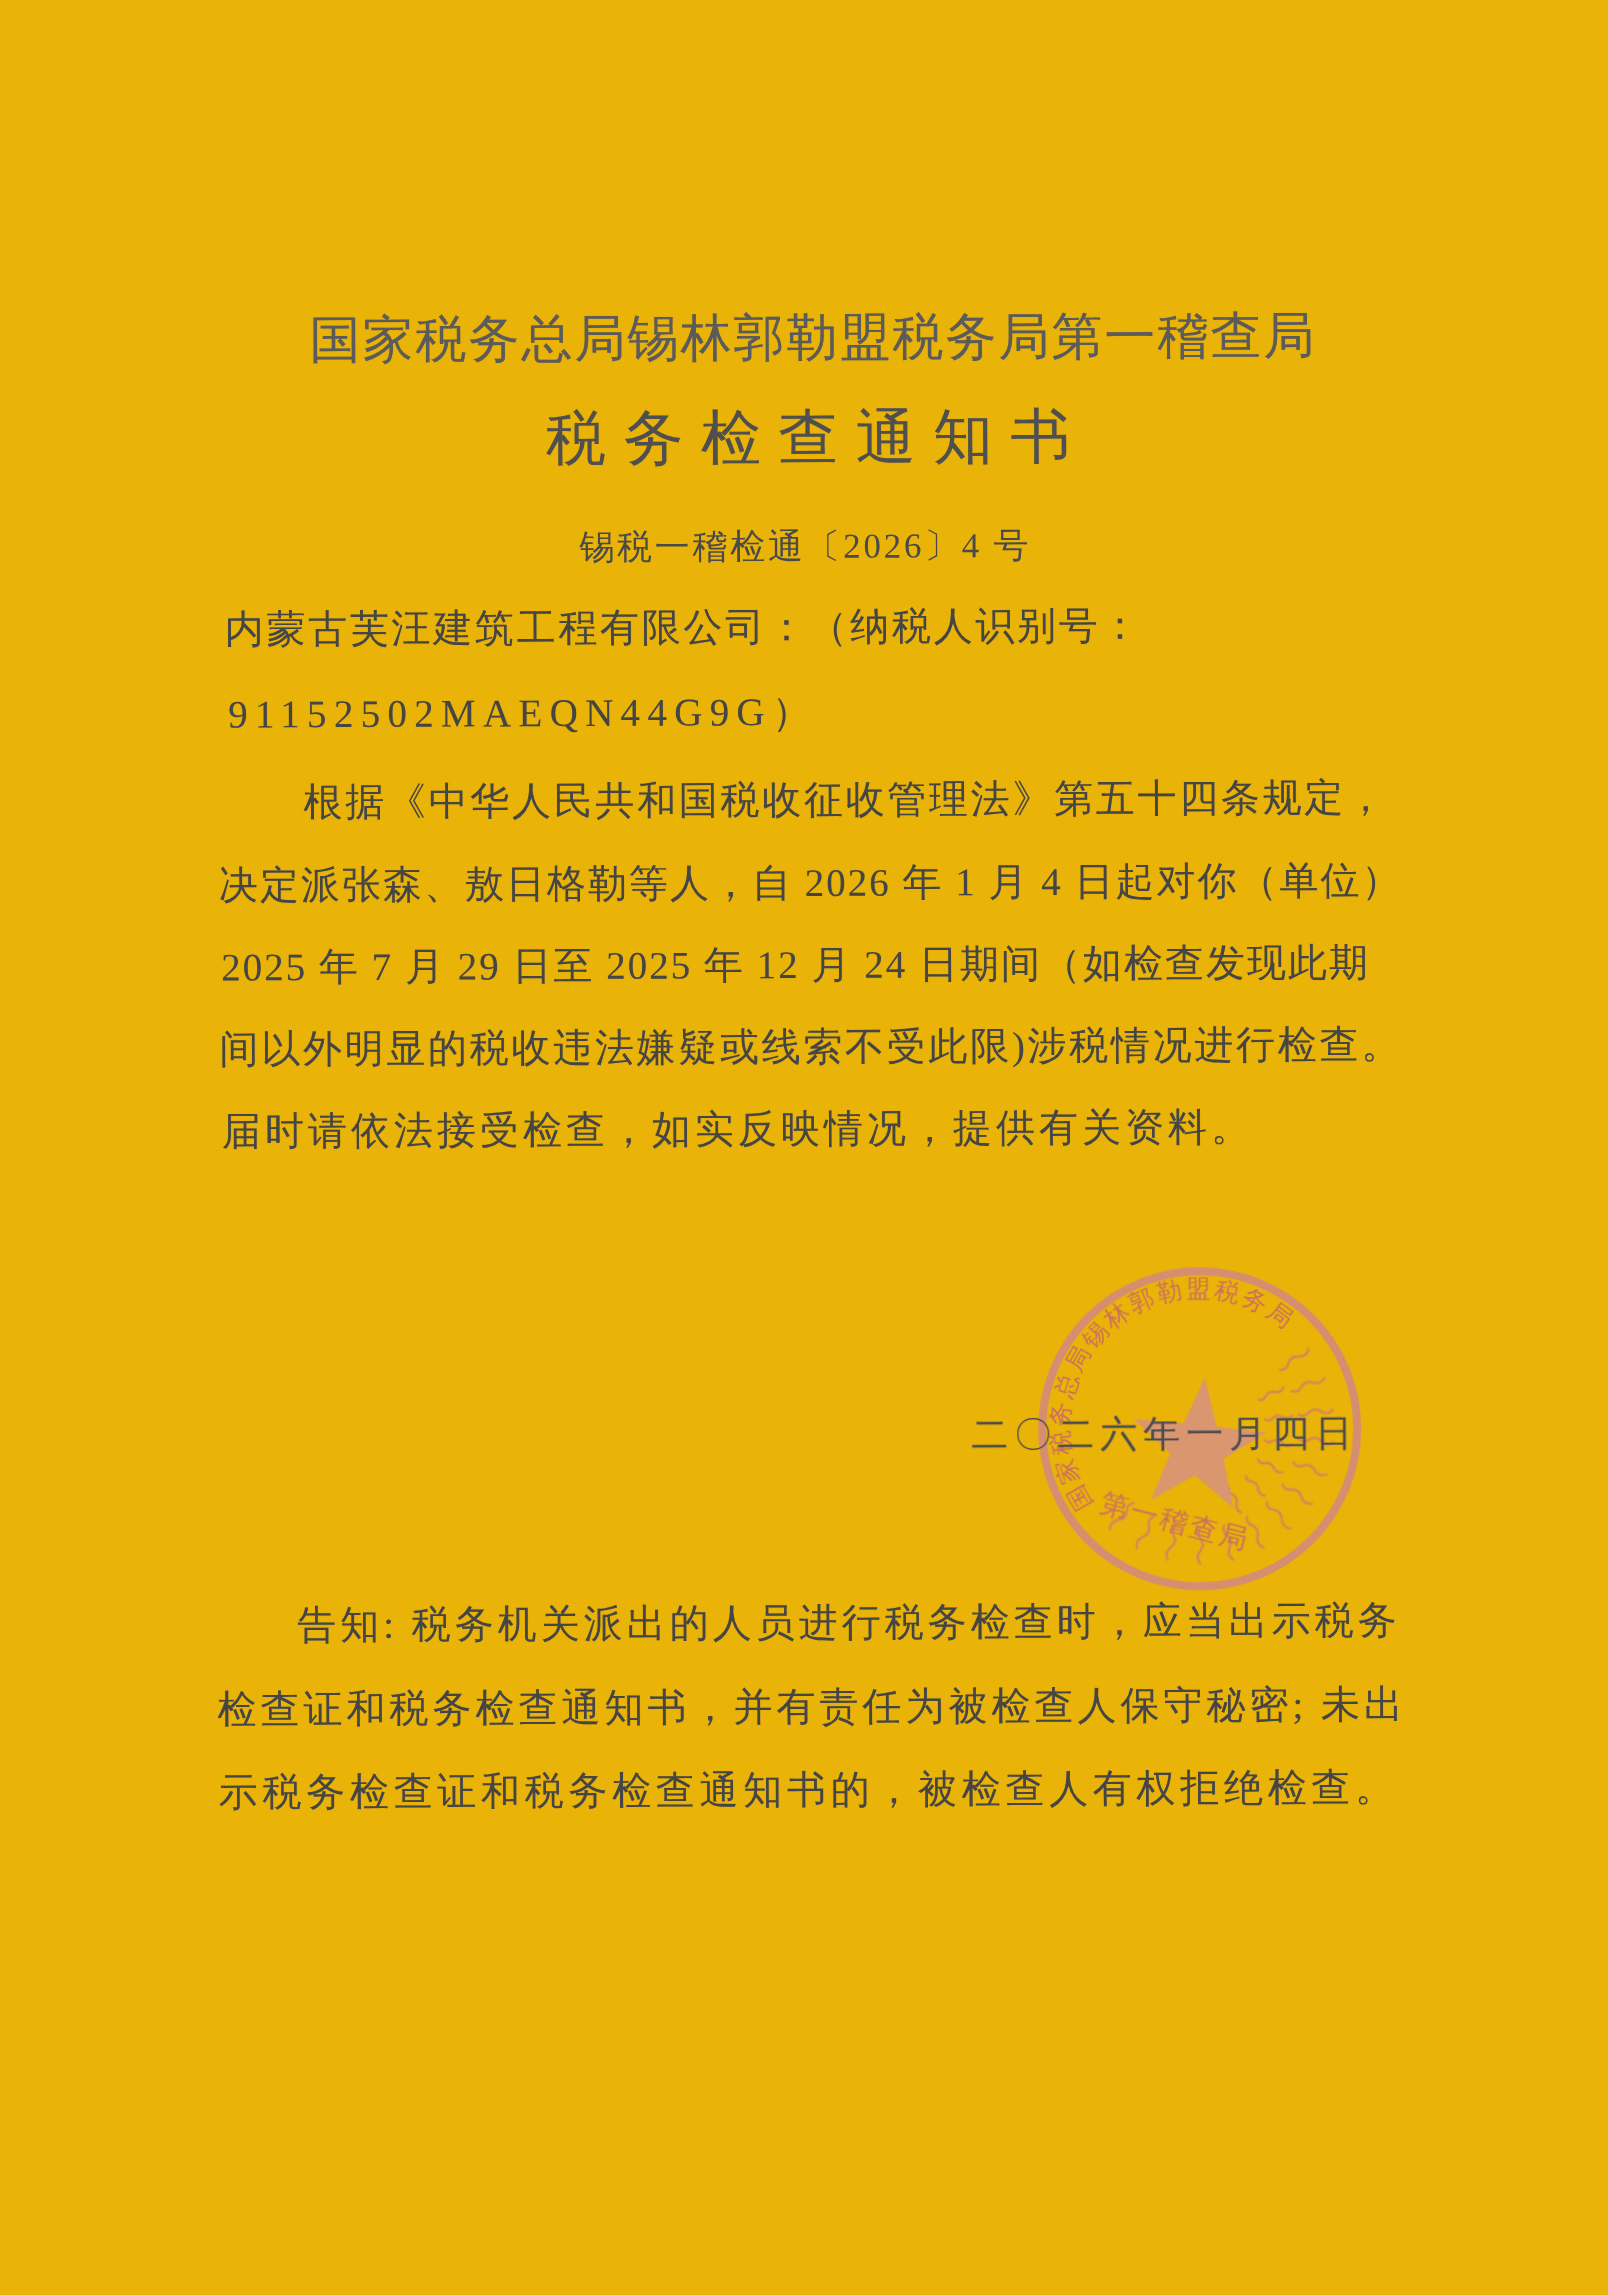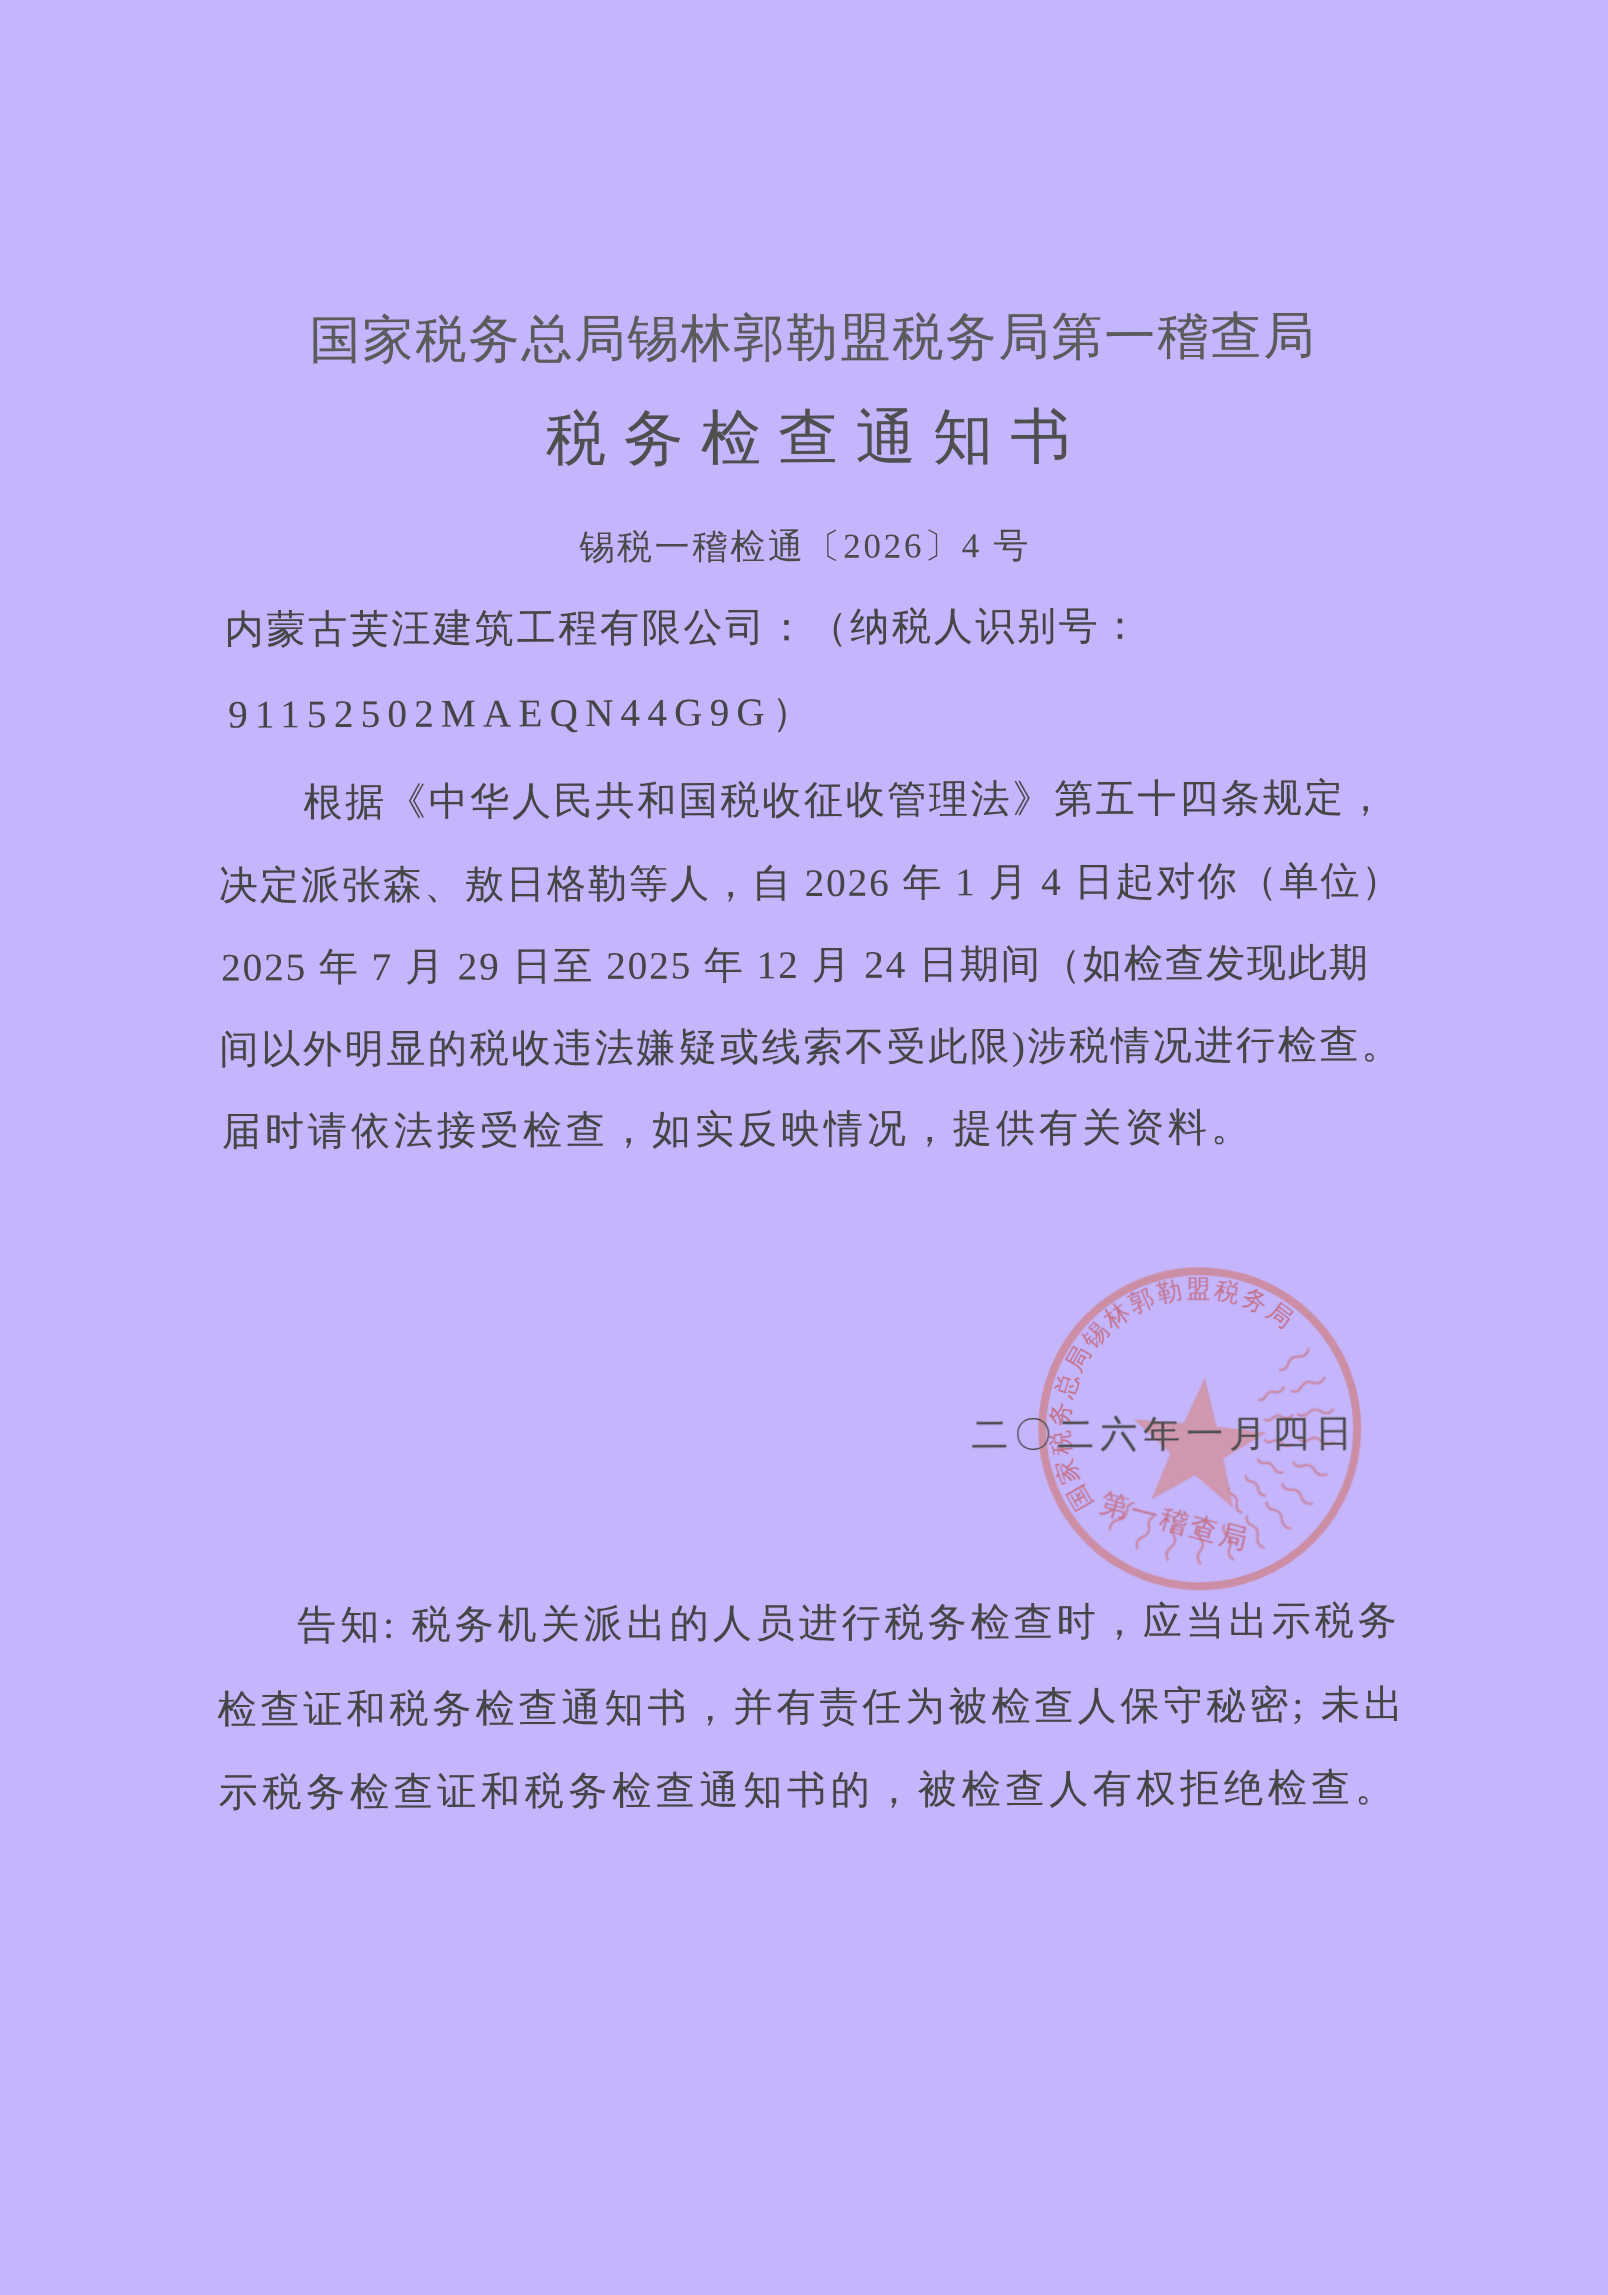--- a/index.html
+++ b/index.html
@@ -1,19 +1,19 @@
 <!DOCTYPE html>
 <html lang="zh" style="font-size:10.7px"><head>
 <meta charset="utf-8">
 <style>
   html,body{margin:0;padding:0;background:#e9e9e9;}
   .page{
     position:relative;
     width:1609px;height:2295px;
-    background:#c4b5fd;
+    background:#eab308;
     overflow:hidden;
     font-family:"Liberation Serif","DejaVu Serif",serif;
     color:#474747;
   }
   .scan-tilt{position:absolute;inset:0;transform:rotate(-0.25deg);}
   .centered{position:absolute;left:0;width:100%;text-align:center;white-space:nowrap;}
   .agency-title{
     top:304px;font-size:51px;letter-spacing:2px;color:#5b5b5b;
     text-shadow:0 0 0.7px rgba(90,90,90,.35);
     padding-left:24px;box-sizing:border-box;

